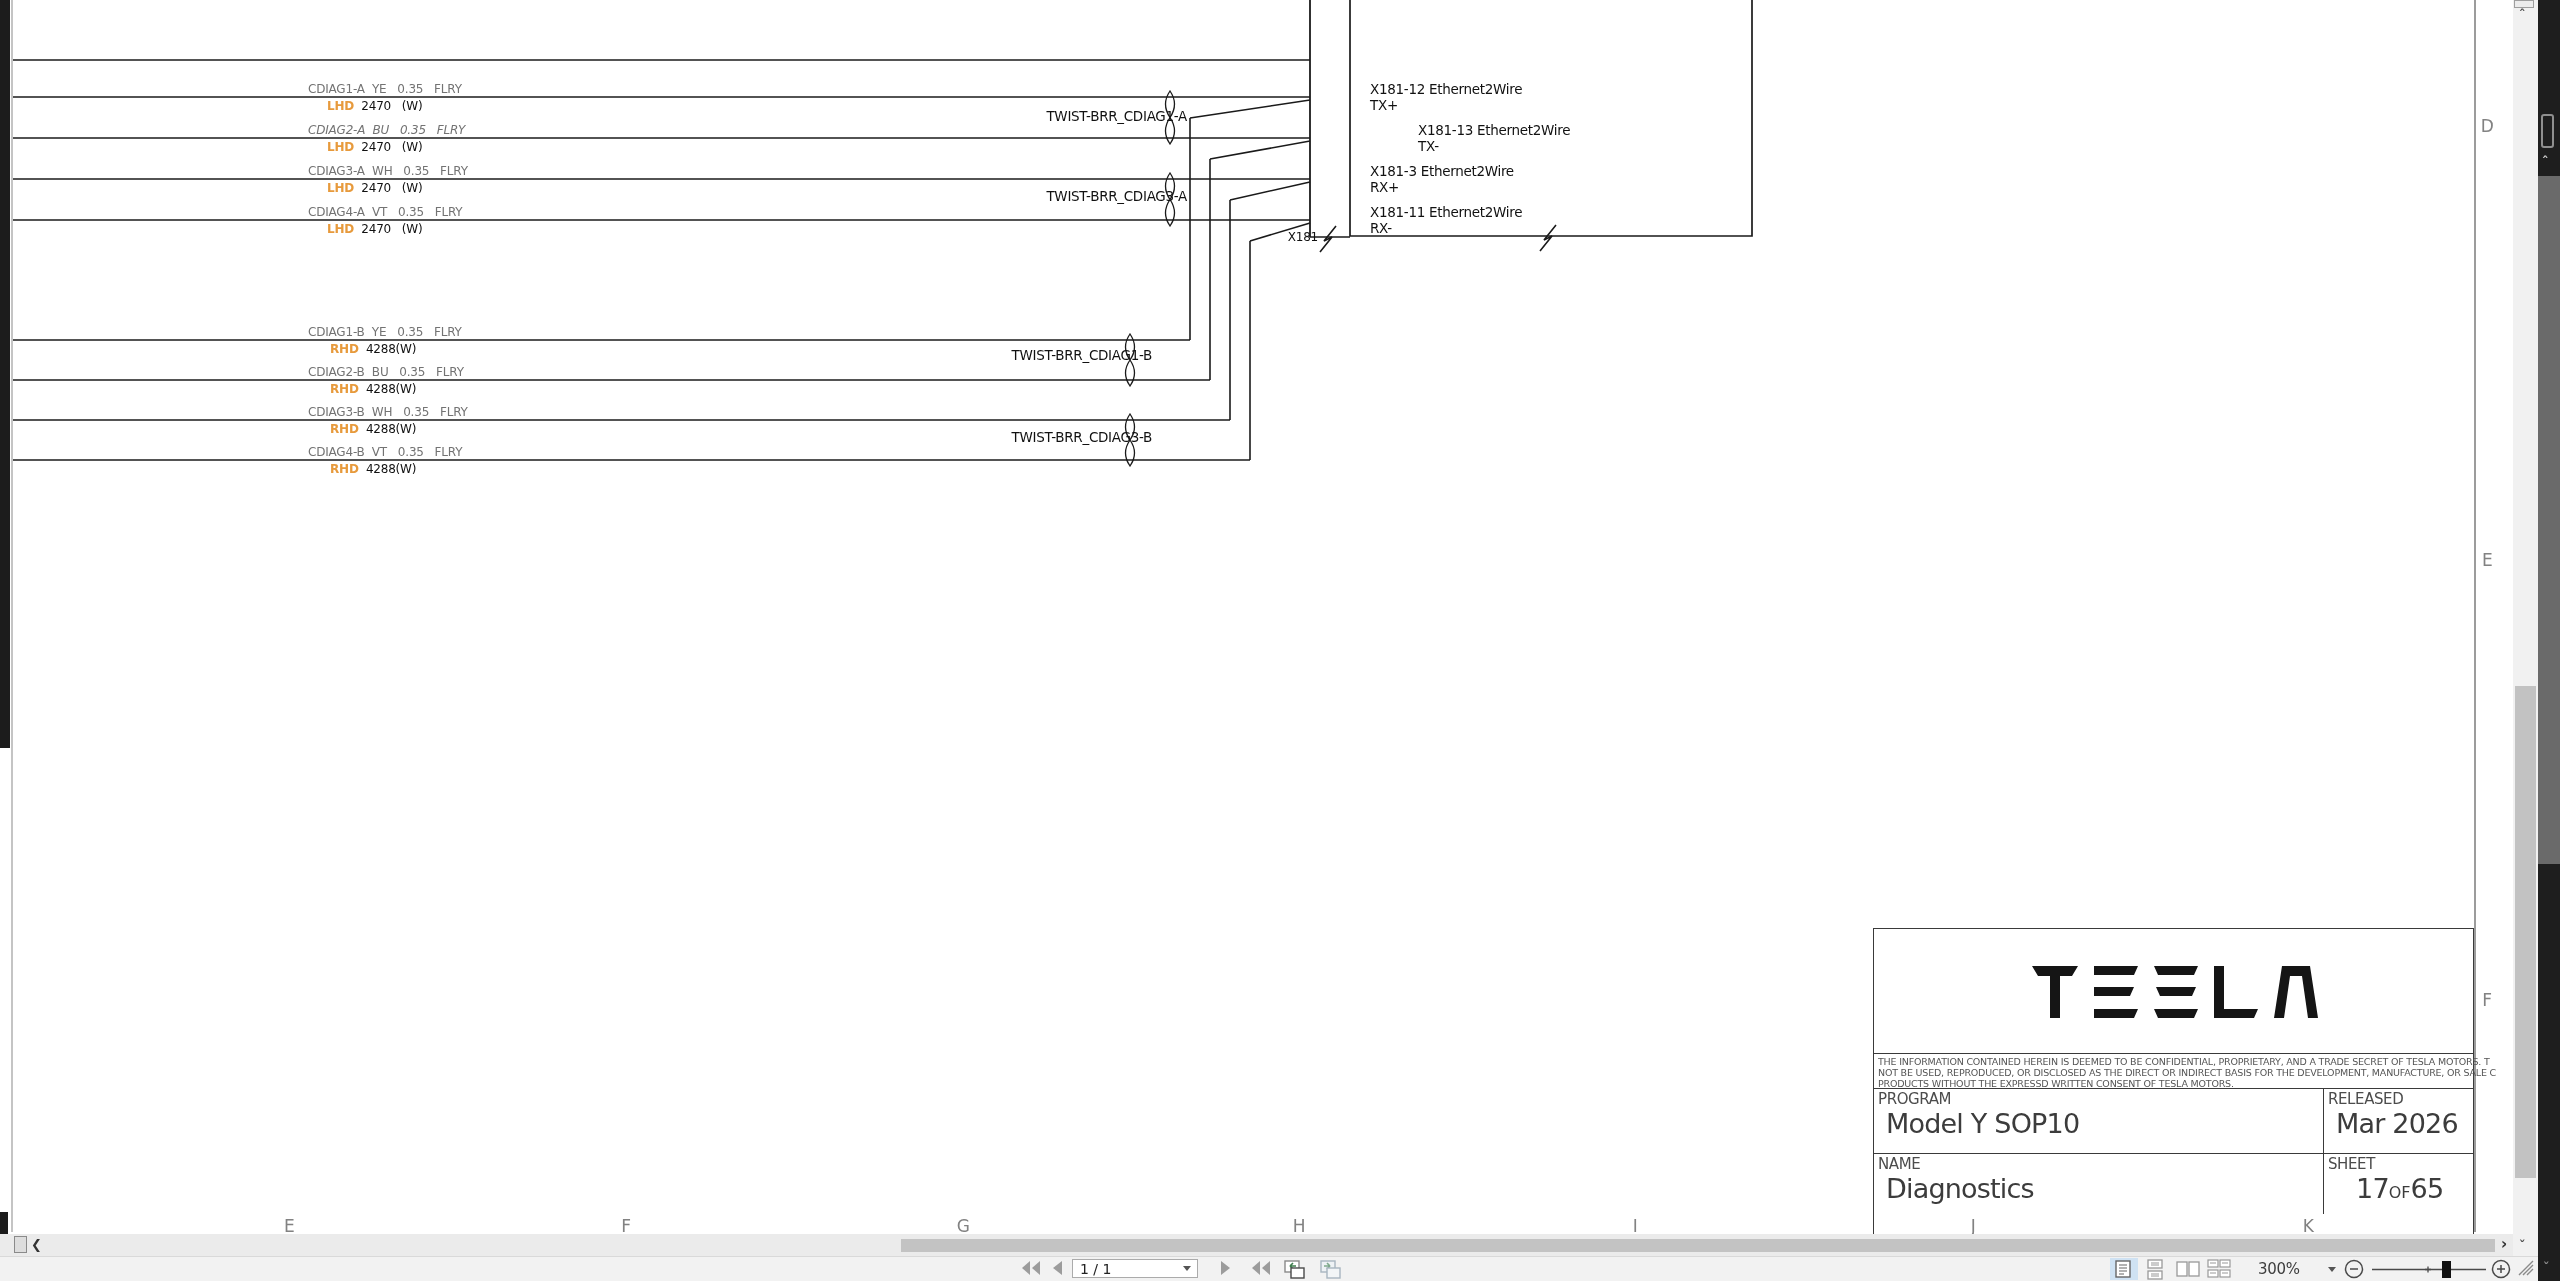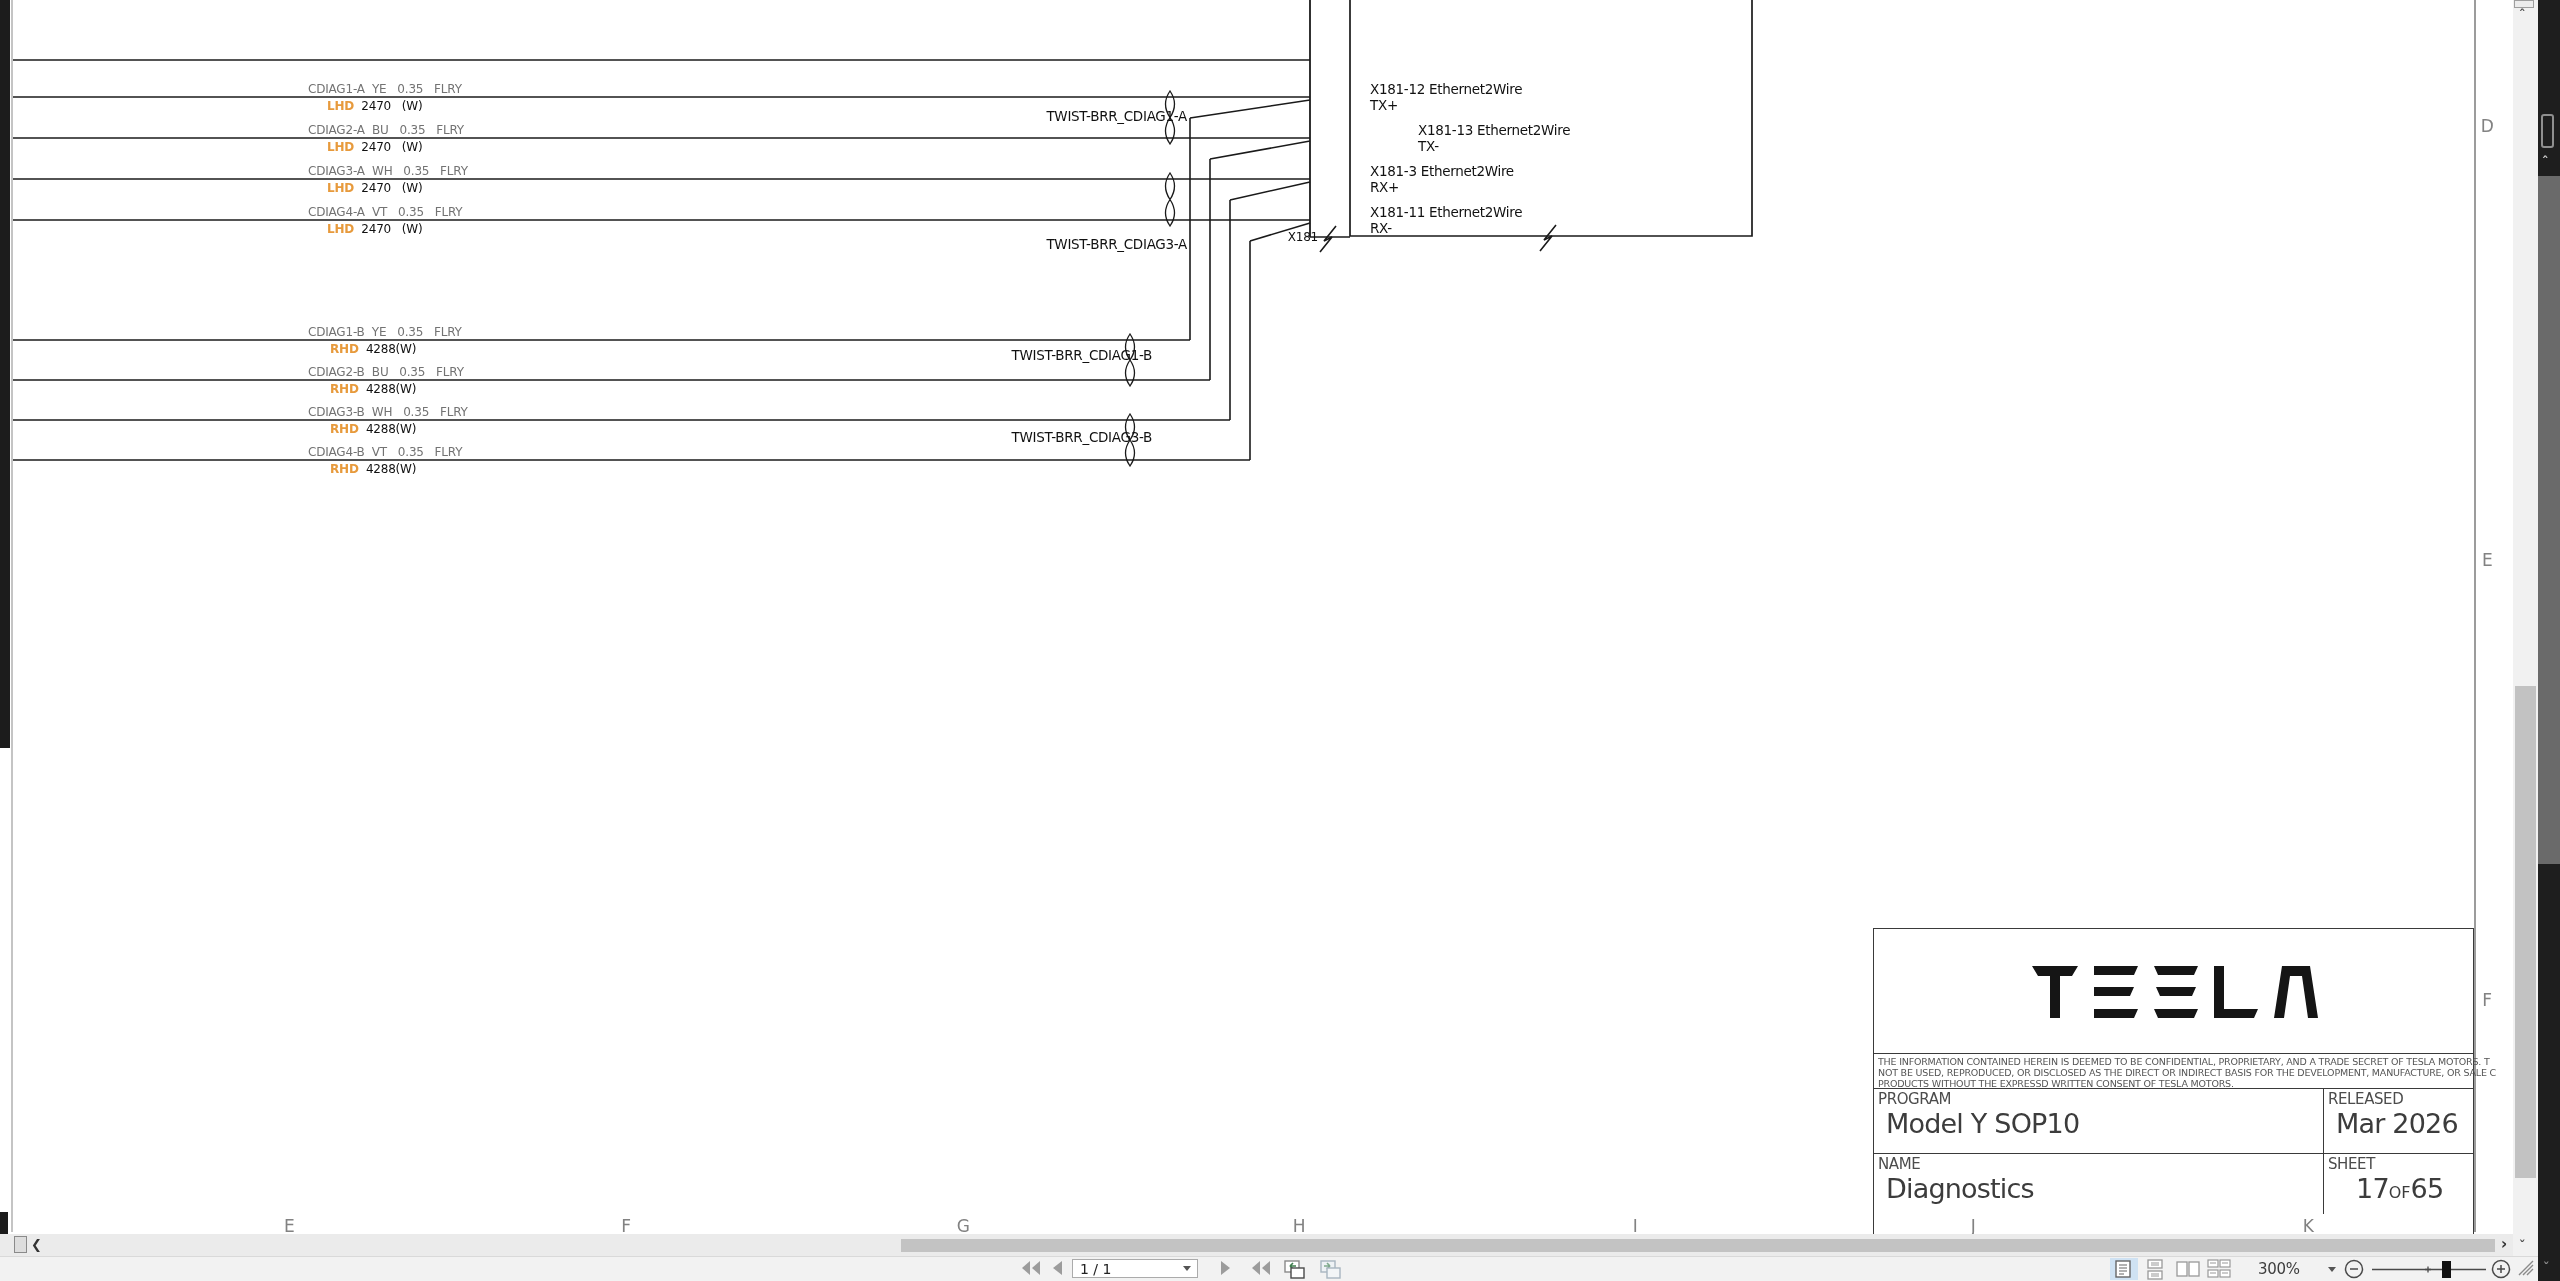--- a/index.html
+++ b/index.html
@@ -101,38 +101,38 @@
       <path d="M1130,334 Q1139,347 1130,360 Q1121,347 1130,334 Z M1130,360 Q1139,373 1130,386 Q1121,373 1130,360 Z"></path>
       <path d="M1130,414 Q1139,427 1130,440 Q1121,427 1130,414 Z M1130,440 Q1139,453 1130,466 Q1121,453 1130,440 Z"></path>
     </g>
   </svg>
 
   <div class="abs" id="leftbar-top"></div>
   <div class="abs" id="leftbar-bottom"></div>
 
   <div class="abs wirelabel" style="left:308px;top:82px;">CDIAG1-A  YE   0.35   FLRY</div>
   <div class="abs variantrow" style="left:311px;top:99px;"><span class="v">LHD</span><span>  2470   (W)</span></div>
-  <div class="abs wirelabel" style="left:308px;top:123px;">CDIAG2-A  BU   0.35   FLRY</div>
+  <div class="abs wirelabel" style="left:308px;top:123px;font-style:italic;">CDIAG2-A  BU   0.35   FLRY</div>
   <div class="abs variantrow" style="left:311px;top:140px;"><span class="v">LHD</span><span>  2470   (W)</span></div>
   <div class="abs wirelabel" style="left:308px;top:164px;">CDIAG3-A  WH   0.35   FLRY</div>
   <div class="abs variantrow" style="left:311px;top:181px;"><span class="v">LHD</span><span>  2470   (W)</span></div>
   <div class="abs wirelabel" style="left:308px;top:205px;">CDIAG4-A  VT   0.35   FLRY</div>
   <div class="abs variantrow" style="left:311px;top:222px;"><span class="v">LHD</span><span>  2470   (W)</span></div>
 
   <div class="abs wirelabel" style="left:308px;top:325px;">CDIAG1-B  YE   0.35   FLRY</div>
   <div class="abs variantrow" style="left:314px;top:342px;"><span class="v">RHD</span><span>  4288(W)</span></div>
   <div class="abs wirelabel" style="left:308px;top:365px;">CDIAG2-B  BU   0.35   FLRY</div>
   <div class="abs variantrow" style="left:314px;top:382px;"><span class="v">RHD</span><span>  4288(W)</span></div>
   <div class="abs wirelabel" style="left:308px;top:405px;">CDIAG3-B  WH   0.35   FLRY</div>
   <div class="abs variantrow" style="left:314px;top:422px;"><span class="v">RHD</span><span>  4288(W)</span></div>
   <div class="abs wirelabel" style="left:308px;top:445px;">CDIAG4-B  VT   0.35   FLRY</div>
   <div class="abs variantrow" style="left:314px;top:462px;"><span class="v">RHD</span><span>  4288(W)</span></div>
 
   <div class="abs twistlabel" style="left:997px;top:108px;">TWIST-BRR_CDIAG1-A</div>
-  <div class="abs twistlabel" style="left:997px;top:188px;margin-top:48px;">TWIST-BRR_CDIAG3-A</div>
+  <div class="abs twistlabel" style="left:997px;top:188px;">TWIST-BRR_CDIAG3-A</div>
   <div class="abs twistlabel" style="left:962px;top:347px;">TWIST-BRR_CDIAG1-B</div>
   <div class="abs twistlabel" style="left:962px;top:429px;">TWIST-BRR_CDIAG3-B</div>
 
   <div class="abs connname" style="left:1280px;top:230px;">X181</div>
   <div class="abs pinentry" style="left:1370px;top:81px;">
       <div>X181-12 Ethernet2Wire</div>
       <div>TX+</div>
     </div>
   <div class="abs pinentry" style="left:1370px;top:122px;margin-left:48px;">
       <div>X181-13 Ethernet2Wire</div>

